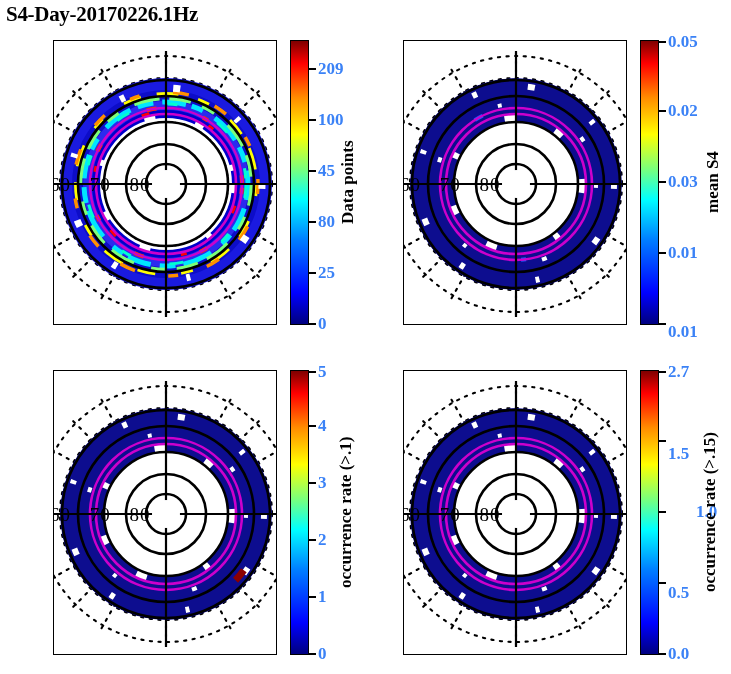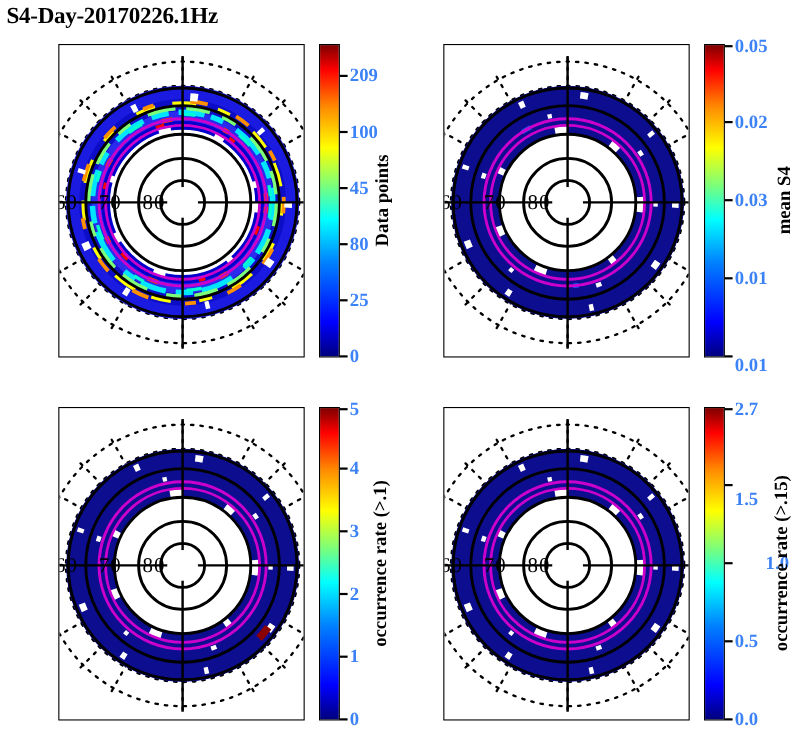--- a/index.html
+++ b/index.html
@@ -383,21 +383,21 @@
         <span style="margin-left:13px;">80</span>
       </div>
     </div>
   </div>
 
   <div class="cbar" style="left:640px;top:370px;width:19px;height:285px;"></div>
   <div class="cbticks" style="left:659px;top:370px;width:120px;height:285px;">
     <div class="cbtick" style="top:283px;"></div>
     <div class="cblabel" style="top:284px;">0.0</div>
     <div class="cbtick" style="top:212px;"></div>
-    <div class="cblabel" style="top:213px;">0.5</div>
+    <div class="cblabel" style="top:223px;">0.5</div>
     <div class="cbtick" style="top:141px;"></div>
     <div class="cblabel" style="top:142px;margin-left:28px;">1.0</div>
     <div class="cbtick" style="top:70px;"></div>
     <div class="cblabel" style="top:84px;">1.5</div>
     <div class="cbtick" style="top:1px;"></div>
     <div class="cblabel" style="top:2px;">2.7</div>
   </div>
   <div class="cbtitle" style="left:700px;top:370px;height:285px;">occurrence rate (&gt;.15)</div>
 
 </div>

